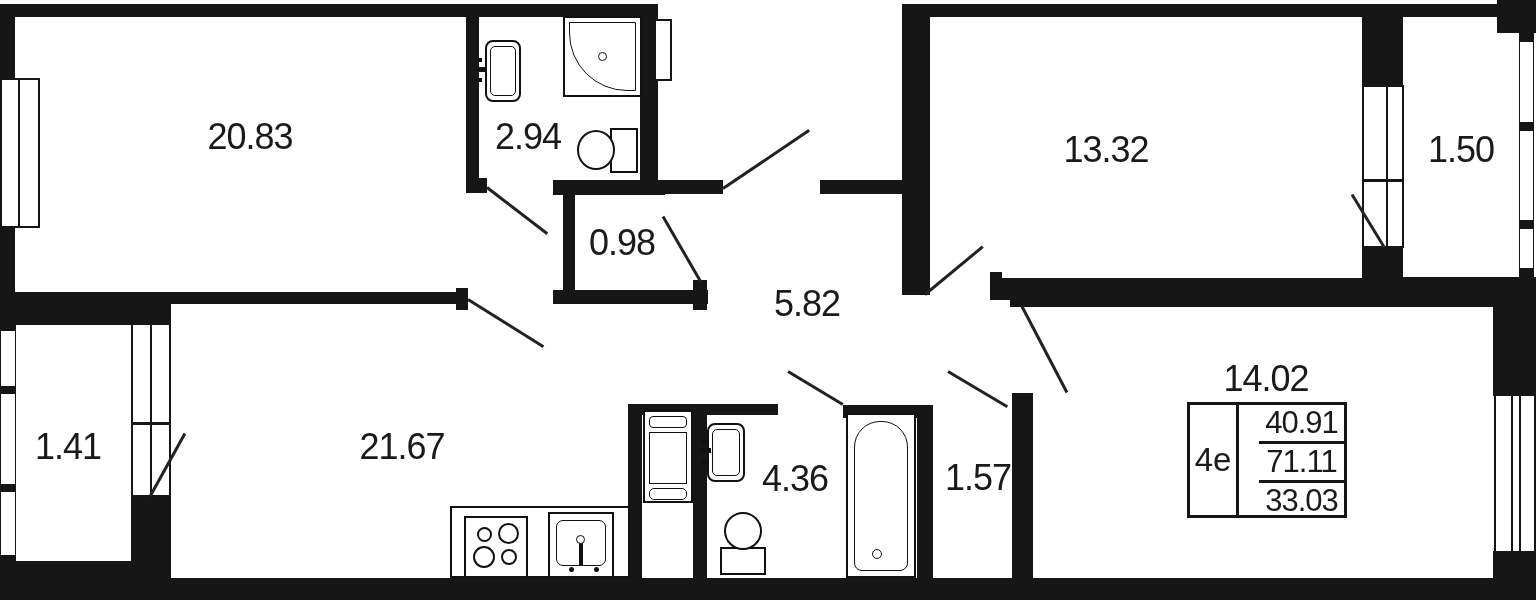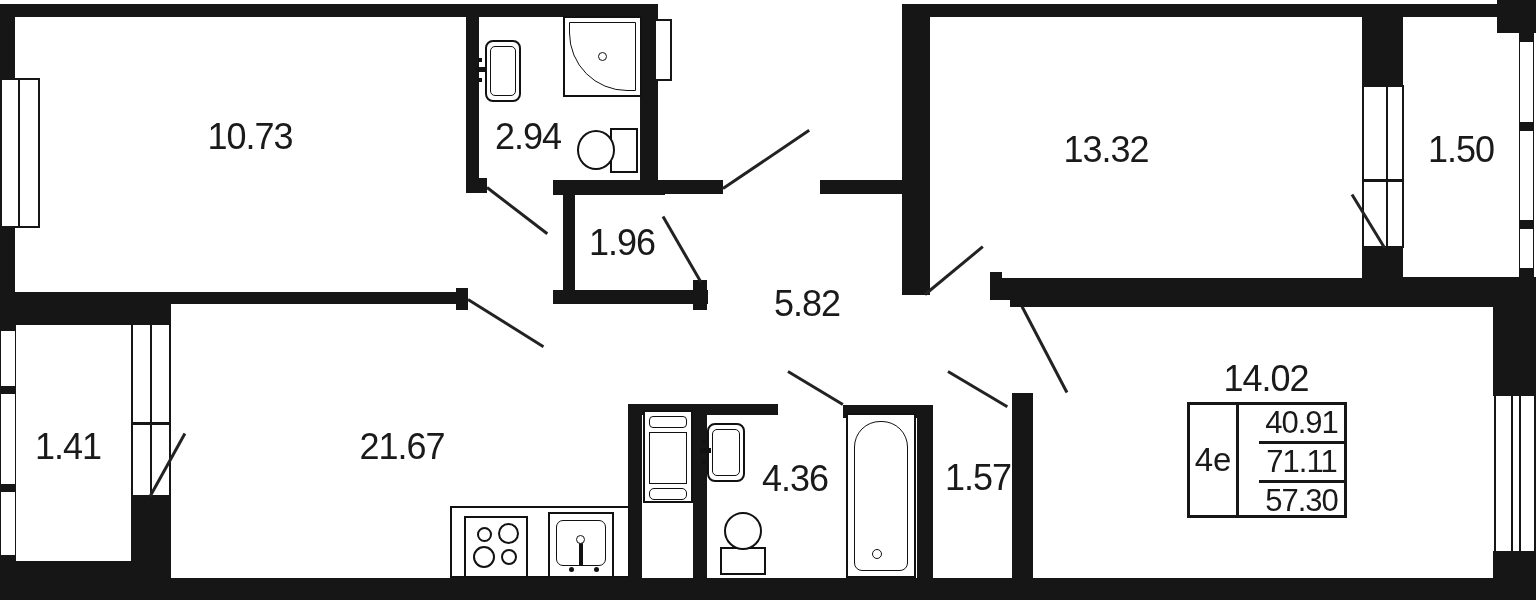--- a/index.html
+++ b/index.html
@@ -150,34 +150,34 @@
   <div class="dot" style="left:579px;top:542px;width:4px;height:24px"></div>
   <div class="fx-in circ" style="left:576px;top:535px;width:9px;height:9px"></div>
   <div class="dot circ" style="left:569px;top:567px;width:5px;height:5px"></div>
   <div class="dot circ" style="left:594px;top:567px;width:5px;height:5px"></div>
 
   <div class="fx" style="left:643px;top:410px;width:50px;height:93px"></div>
   <div class="fx-in" style="left:649px;top:416px;width:38px;height:12px;border-radius:4px"></div>
   <div class="fx-in" style="left:649px;top:432px;width:38px;height:52px"></div>
   <div class="fx-in" style="left:649px;top:488px;width:38px;height:12px;border-radius:5px"></div>
 
-  <div class="lbl" style="left:250px;top:137px">10.73</div>
+  <div class="lbl" style="left:250px;top:137px">20.83</div>
   <div class="lbl" style="left:528px;top:137px">2.94</div>
-  <div class="lbl" style="left:622px;top:243px">1.96</div>
+  <div class="lbl" style="left:622px;top:243px">0.98</div>
   <div class="lbl" style="left:807px;top:304px">5.82</div>
   <div class="lbl" style="left:1106px;top:150px">13.32</div>
   <div class="lbl" style="left:1461px;top:150px">1.50</div>
   <div class="lbl" style="left:68px;top:447px">1.41</div>
   <div class="lbl" style="left:402px;top:447px">21.67</div>
   <div class="lbl" style="left:795px;top:479px">4.36</div>
   <div class="lbl" style="left:978px;top:478px">1.57</div>
   <div class="lbl" style="left:1266px;top:379px">14.02</div>
 
   <div class="legend">
     <div class="cellL">4e</div>
     <div class="col">
       <div class="row">40.91</div>
       <div class="row">71.11</div>
-      <div class="row">57.30</div>
+      <div class="row">33.03</div>
     </div>
   </div>
 
 </div>
 
 </body></html>

